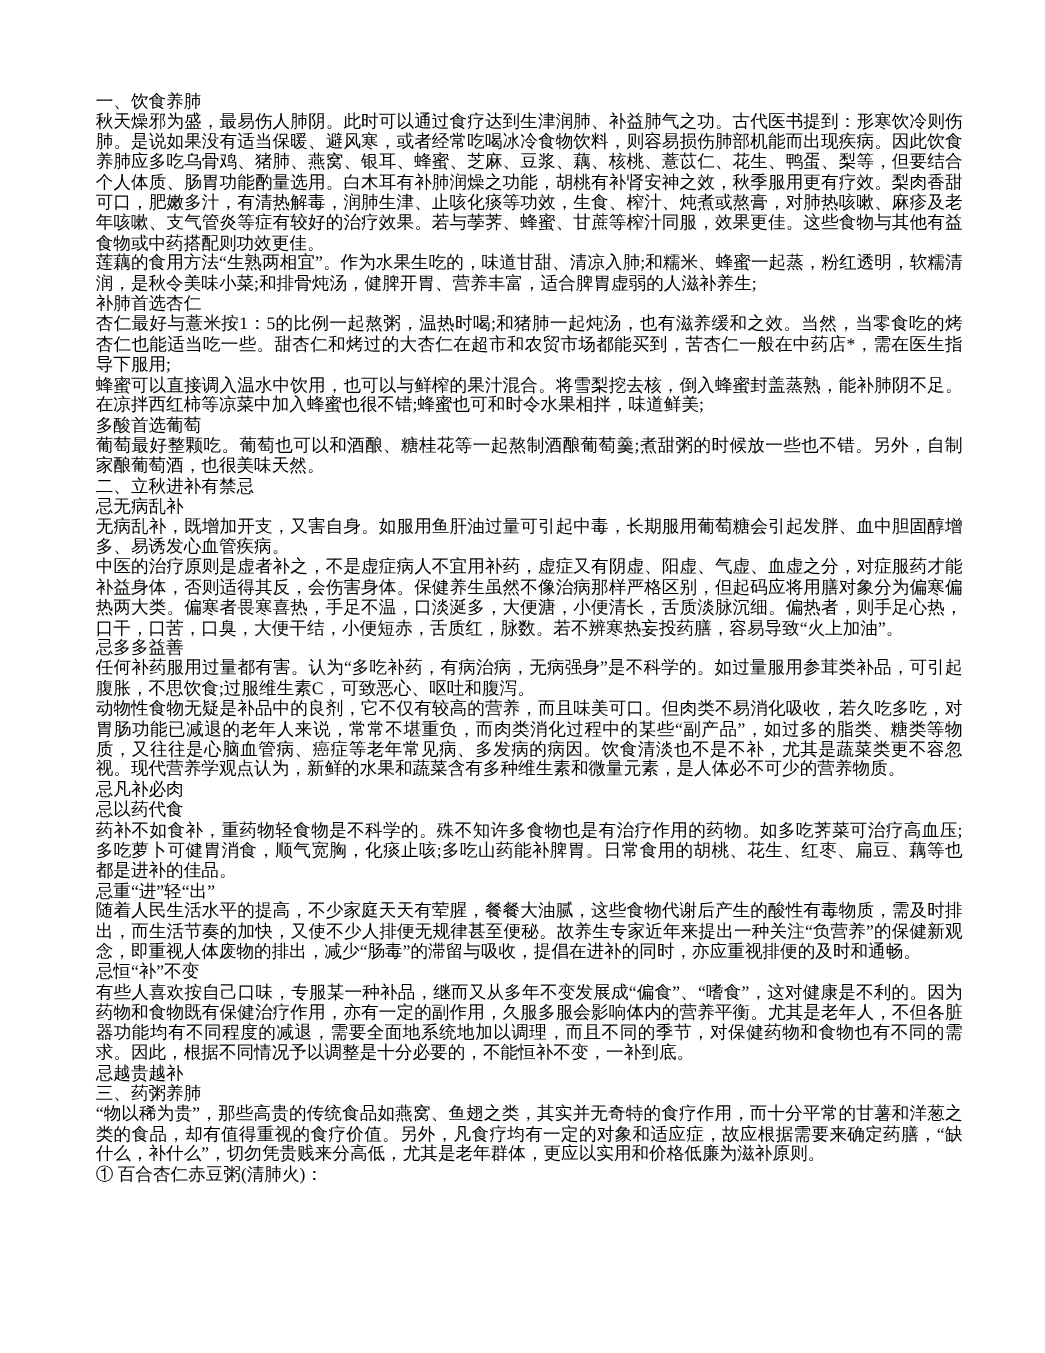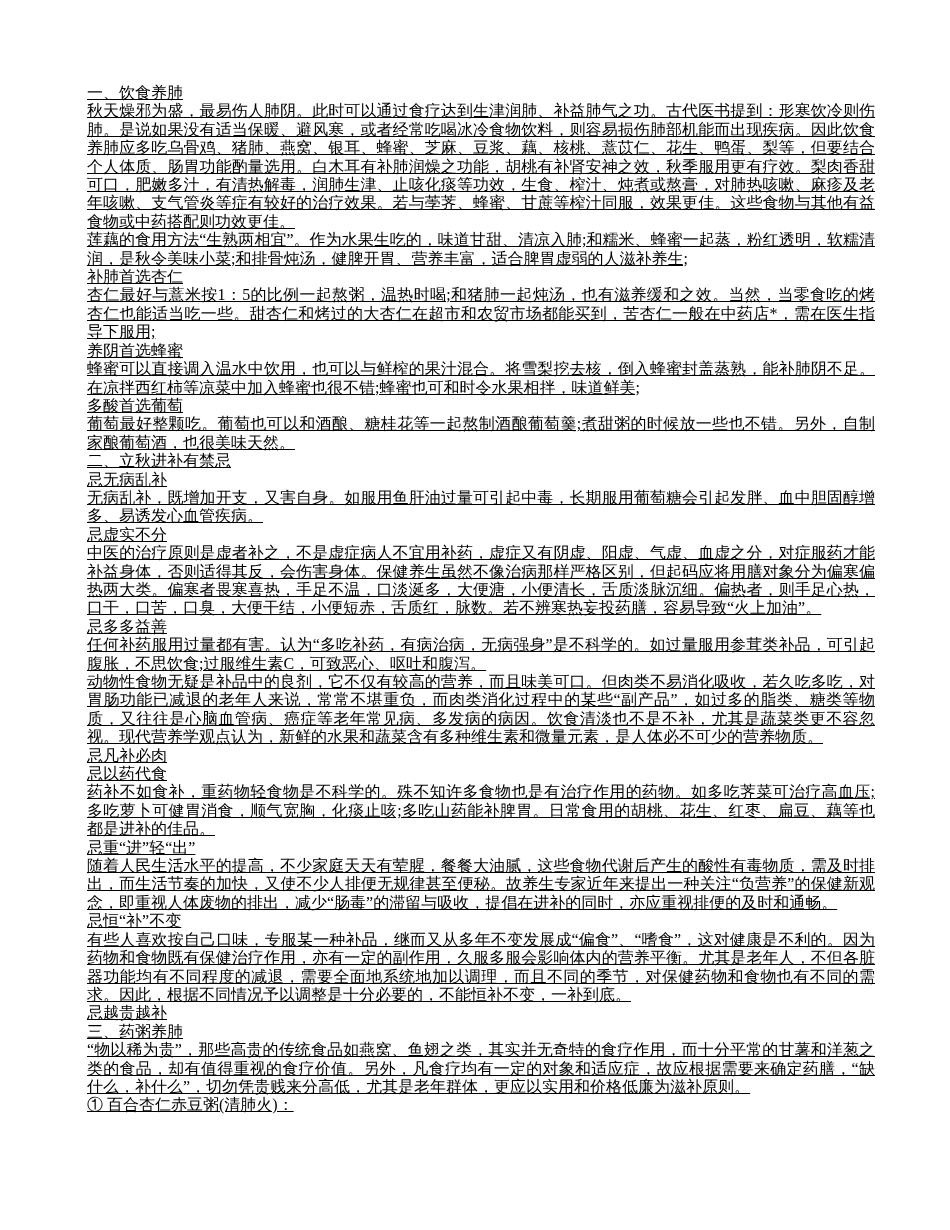--- a/index.html
+++ b/index.html
@@ -27,41 +27,38 @@
     font-size: 16px;
     line-height: 18.4px;
     color: #000000;
     text-align: justify;
     letter-spacing: 0;
   }
   .article p {
     margin: 0;
     padding: 0;
     font-weight: normal;
-    text-decoration: underline;
   }
 </style>
 </head>
 <body>
 
 <div class="page">
   <div class="article">
     <p>一、饮食养肺</p>
     <p>秋天燥邪为盛，最易伤人肺阴。此时可以通过食疗达到生津润肺、补益肺气之功。古代医书提到：形寒饮冷则伤肺。是说如果没有适当保暖、避风寒，或者经常吃喝冰冷食物饮料，则容易损伤肺部机能而出现疾病。因此饮食养肺应多吃乌骨鸡、猪肺、燕窝、银耳、蜂蜜、芝麻、豆浆、藕、核桃、薏苡仁、花生、鸭蛋、梨等，但要结合个人体质、肠胃功能酌量选用。白木耳有补肺润燥之功能，胡桃有补肾安神之效，秋季服用更有疗效。梨肉香甜可口，肥嫩多汁，有清热解毒，润肺生津、止咳化痰等功效，生食、榨汁、炖煮或熬膏，对肺热咳嗽、麻疹及老年咳嗽、支气管炎等症有较好的治疗效果。若与荸荠、蜂蜜、甘蔗等榨汁同服，效果更佳。这些食物与其他有益食物或中药搭配则功效更佳。</p>
     <p>莲藕的食用方法“生熟两相宜”。作为水果生吃的，味道甘甜、清凉入肺;和糯米、蜂蜜一起蒸，粉红透明，软糯清润，是秋令美味小菜;和排骨炖汤，健脾开胃、营养丰富，适合脾胃虚弱的人滋补养生;</p>
     <p>补肺首选杏仁</p>
     <p>杏仁最好与薏米按1：5的比例一起熬粥，温热时喝;和猪肺一起炖汤，也有滋养缓和之效。当然，当零食吃的烤杏仁也能适当吃一些。甜杏仁和烤过的大杏仁在超市和农贸市场都能买到，苦杏仁一般在中药店*，需在医生指导下服用;</p>
-    <p>养阴首选蜂蜜</p>
     <p>蜂蜜可以直接调入温水中饮用，也可以与鲜榨的果汁混合。将雪梨挖去核，倒入蜂蜜封盖蒸熟，能补肺阴不足。在凉拌西红柿等凉菜中加入蜂蜜也很不错;蜂蜜也可和时令水果相拌，味道鲜美;</p>
     <p>多酸首选葡萄</p>
     <p>葡萄最好整颗吃。葡萄也可以和酒酿、糖桂花等一起熬制酒酿葡萄羹;煮甜粥的时候放一些也不错。另外，自制家酿葡萄酒，也很美味天然。</p>
     <p>二、立秋进补有禁忌</p>
     <p>忌无病乱补</p>
     <p>无病乱补，既增加开支，又害自身。如服用鱼肝油过量可引起中毒，长期服用葡萄糖会引起发胖、血中胆固醇增多、易诱发心血管疾病。</p>
-    <p>忌虚实不分</p>
     <p>中医的治疗原则是虚者补之，不是虚症病人不宜用补药，虚症又有阴虚、阳虚、气虚、血虚之分，对症服药才能补益身体，否则适得其反，会伤害身体。保健养生虽然不像治病那样严格区别，但起码应将用膳对象分为偏寒偏热两大类。偏寒者畏寒喜热，手足不温，口淡涎多，大便溏，小便清长，舌质淡脉沉细。偏热者，则手足心热，口干，口苦，口臭，大便干结，小便短赤，舌质红，脉数。若不辨寒热妄投药膳，容易导致“火上加油”。</p>
     <p>忌多多益善</p>
     <p>任何补药服用过量都有害。认为“多吃补药，有病治病，无病强身”是不科学的。如过量服用参茸类补品，可引起腹胀，不思饮食;过服维生素C，可致恶心、呕吐和腹泻。</p>
     <p>动物性食物无疑是补品中的良剂，它不仅有较高的营养，而且味美可口。但肉类不易消化吸收，若久吃多吃，对胃肠功能已减退的老年人来说，常常不堪重负，而肉类消化过程中的某些“副产品”，如过多的脂类、糖类等物质，又往往是心脑血管病、癌症等老年常见病、多发病的病因。饮食清淡也不是不补，尤其是蔬菜类更不容忽视。现代营养学观点认为，新鲜的水果和蔬菜含有多种维生素和微量元素，是人体必不可少的营养物质。</p>
     <p>忌凡补必肉</p>
     <p>忌以药代食</p>
     <p>药补不如食补，重药物轻食物是不科学的。殊不知许多食物也是有治疗作用的药物。如多吃荠菜可治疗高血压;多吃萝卜可健胃消食，顺气宽胸，化痰止咳;多吃山药能补脾胃。日常食用的胡桃、花生、红枣、扁豆、藕等也都是进补的佳品。</p>
     <p>忌重“进”轻“出”</p>
     <p>随着人民生活水平的提高，不少家庭天天有荤腥，餐餐大油腻，这些食物代谢后产生的酸性有毒物质，需及时排出，而生活节奏的加快，又使不少人排便无规律甚至便秘。故养生专家近年来提出一种关注“负营养”的保健新观念，即重视人体废物的排出，减少“肠毒”的滞留与吸收，提倡在进补的同时，亦应重视排便的及时和通畅。</p>
     <p>忌恒“补”不变</p>

